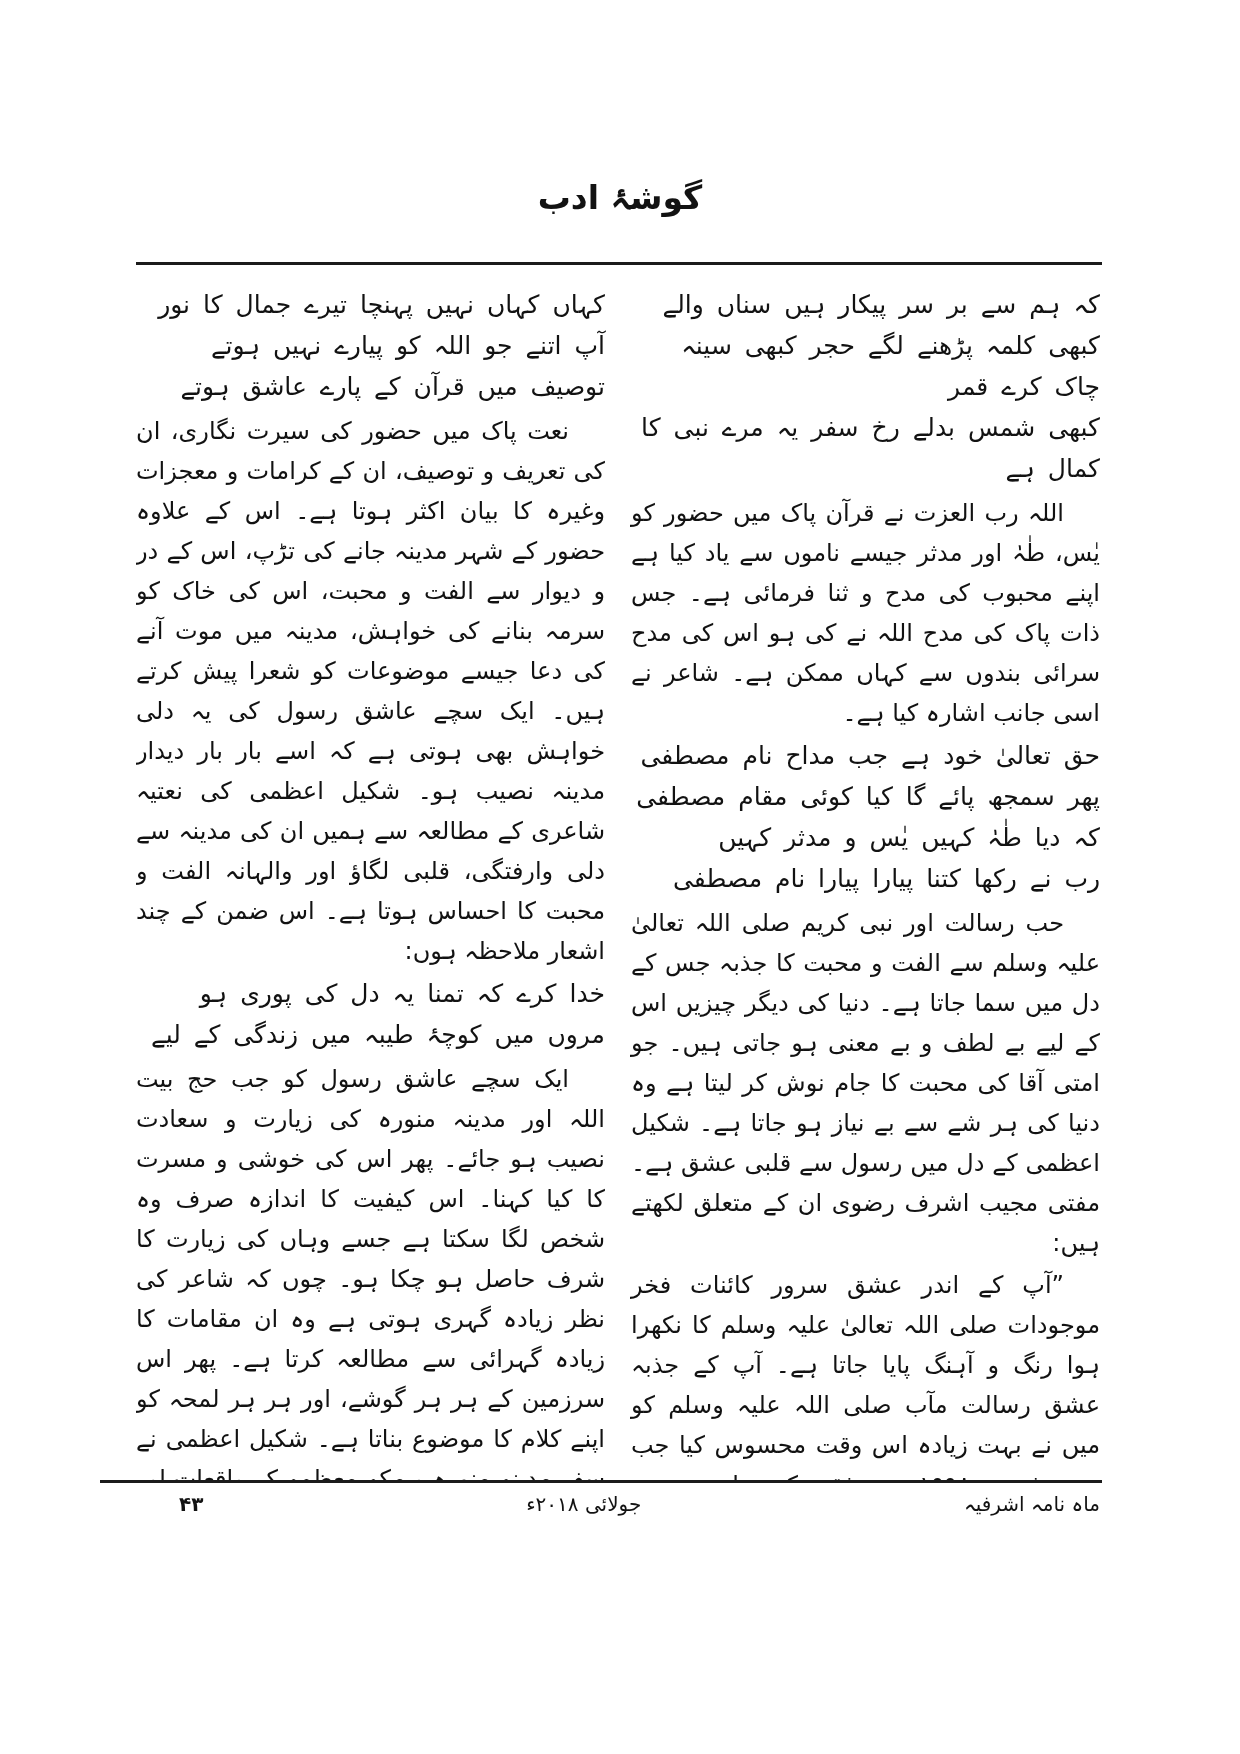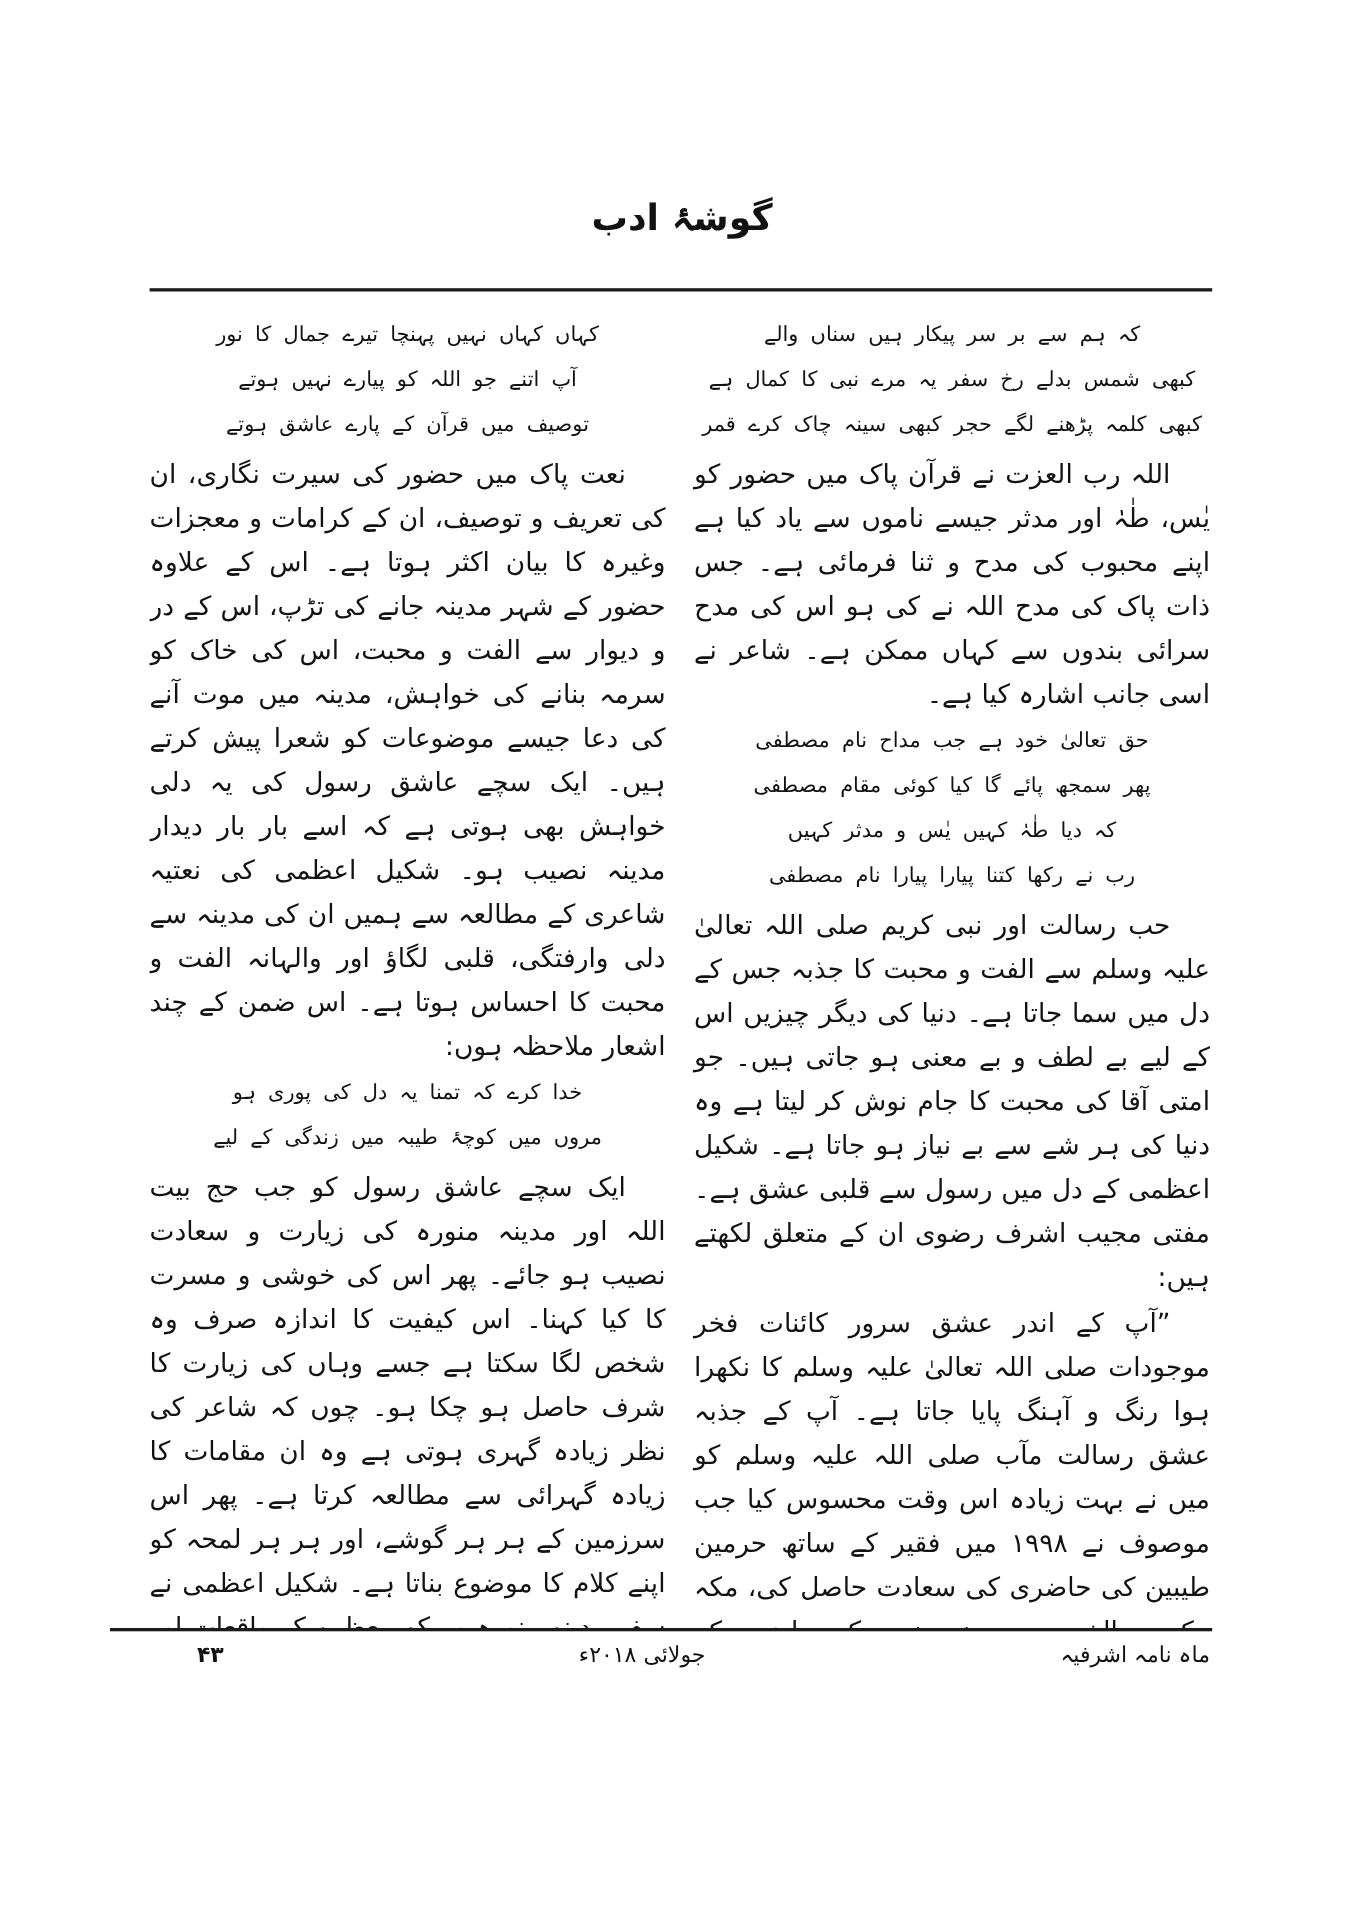--- a/index.html
+++ b/index.html
@@ -26,21 +26,21 @@
     display:flex; gap:26px; overflow:hidden;
   }
   .col { flex:1 1 0; min-width:0; }
 
   .para {
     margin:2px 0; font-size:24px; line-height:40px;
     text-align:justify; text-indent:36px;
   }
   .verse-block { margin:2px 0 4px 0; }
   .verse-line {
-    text-align:center; font-size:19px; line-height:41px;
+    font-size:25px; line-height:41px;
     word-spacing:5px;
   }
   .ghazal .verse-line { word-spacing:13px; }
   .ref { font-size:23px;text-decoration:underline; }
 
   .footer-rule {
     position:absolute; top:1480px; right:138px; left:100px;
     border-top:3.5px solid #1b1b1b;
   }
   .footer {
@@ -57,22 +57,22 @@
 <div class="page">
 
   <div class="header-title">گوشۂ ادب</div>
   <div class="header-rule"></div>
 
   <div class="columns">
 
     <div class="col">
       <div class="verse-block">
         <div class="verse-line">کہ ہم سے بر سر پیکار ہیں سناں والے</div>
+        <div class="verse-line">کبھی کلمہ پڑھنے لگے حجر کبھی سینہ چاک کرے قمر</div>
         <div class="verse-line">کبھی شمس بدلے رخ سفر یہ مرے نبی کا کمال ہے</div>
-        <div class="verse-line">کبھی کلمہ پڑھنے لگے حجر کبھی سینہ چاک کرے قمر</div>
       </div>
       <p class="para">اللہ رب العزت نے قرآن پاک میں حضور کو یٰس، طٰہٰ اور مدثر جیسے ناموں سے یاد کیا ہے اپنے محبوب کی مدح و ثنا فرمائی ہے۔ جس ذات پاک کی مدح اللہ نے کی ہو اس کی مدح سرائی بندوں سے کہاں ممکن ہے۔ شاعر نے اسی جانب اشارہ کیا ہے۔</p>
       <div class="verse-block">
         <div class="verse-line">حق تعالیٰ خود ہے جب مداح نام مصطفی</div>
         <div class="verse-line">پھر سمجھ پائے گا کیا کوئی مقام مصطفی</div>
         <div class="verse-line">کہ دیا طٰہٰ کہیں یٰس و مدثر کہیں</div>
         <div class="verse-line">رب نے رکھا کتنا پیارا پیارا نام مصطفی</div>
       </div>
       <p class="para">حب رسالت اور نبی کریم صلی اللہ تعالیٰ علیہ وسلم سے الفت و محبت کا جذبہ جس کے دل میں سما جاتا ہے۔ دنیا کی دیگر چیزیں اس کے لیے بے لطف و بے معنی ہو جاتی ہیں۔ جو امتی آقا کی محبت کا جام نوش کر لیتا ہے وہ دنیا کی ہر شے سے بے نیاز ہو جاتا ہے۔ شکیل اعظمی کے دل میں رسول سے قلبی عشق ہے۔ مفتی مجیب اشرف رضوی ان کے متعلق لکھتے ہیں:</p>
       <p class="para">”آپ کے اندر عشق سرور کائنات فخر موجودات صلی اللہ تعالیٰ علیہ وسلم کا نکھرا ہوا رنگ و آہنگ پایا جاتا ہے۔ آپ کے جذبہ عشق رسالت مآب صلی اللہ علیہ وسلم کو میں نے بہت زیادہ اس وقت محسوس کیا جب موصوف نے ۱۹۹۸ میں فقیر کے ساتھ حرمین طیبین کی حاضری کی سعادت حاصل کی، مکہ مکرمہ بالخصوص مدینہ منورہ کی حاضری کے دوران قدم قدم پر آپ کی اس شیفتگی اور وارفتگی کا برملا اظہار ہوتا رہا۔“</p>

